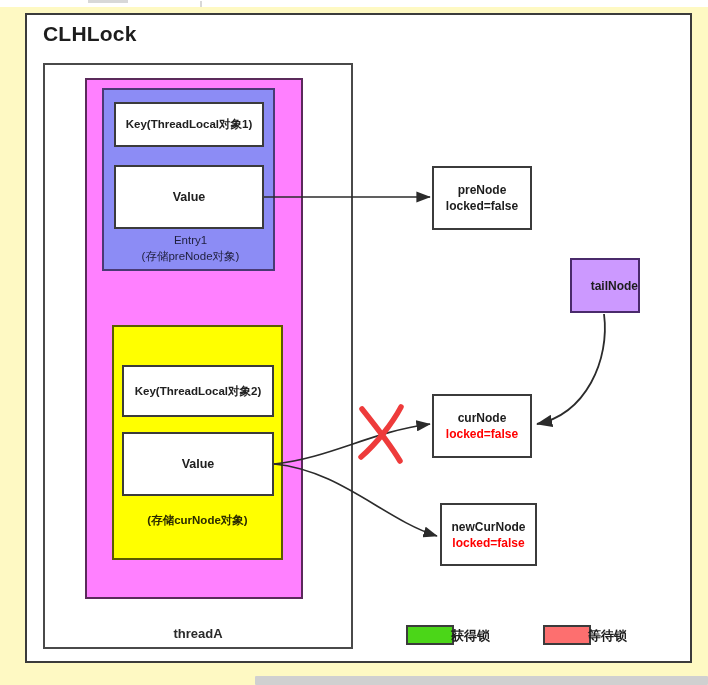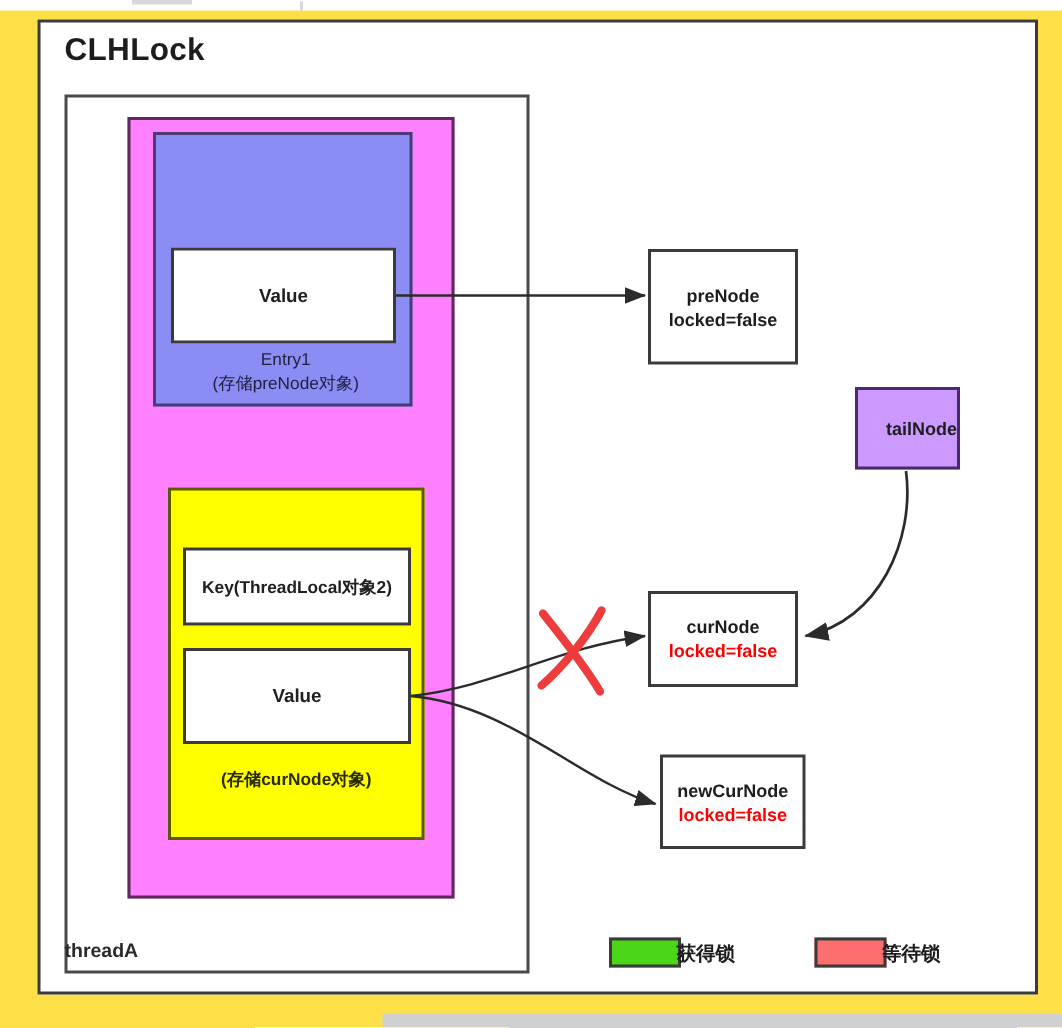--- a/index.html
+++ b/index.html
@@ -5,21 +5,21 @@
   html, body {
     margin: 0;
     padding: 0;
     background: #ffffff;
     font-family: "Liberation Sans", "DejaVu Sans", sans-serif;
   }
   #canvas {
     position: relative;
     width: 708px;
     height: 685px;
-    background: #fde047;
+    background: #fef9c3;
     overflow: hidden;
   }
   .top-clip {
     position: absolute;
     left: 0; top: 0;
     width: 708px; height: 7px;
     background: #ffffff;
   }
   .top-clip .tc-line {
     position: absolute;
@@ -50,20 +50,21 @@
     left: 43px; top: 63px;
     width: 310px; height: 586px;
     border: 2px solid #4a4a4a;
     box-sizing: border-box;
     background: #ffffff;
   }
   .threadA-label {
     position: absolute;
     left: 43px; top: 626px;
     width: 310px;
+    text-align: center;
     font-size: 13px;
     font-weight: bold;
     color: #2a2a2a;
   }
 
   
   .threadlocals-box {
     position: absolute;
     left: 85px; top: 78px;
     width: 218px; height: 521px;
@@ -168,21 +169,21 @@
     align-items: center;
     justify-content: center;
     font-size: 12px;
     font-weight: bold;
     color: #1d1d1d;
     line-height: 16px;
   }
   .node-box .lock-line { color: #1d1d1d; }
   .node-box .lock-line.red { color: #ff0000; }
 
-  #prenode-box   { left: 432px; top: 166px; width: 100px; height: 77px; }
+  #prenode-box   { left: 432px; top: 166px; width: 100px; height: 64px; }
   #curnode-box   { left: 432px; top: 394px; width: 100px; height: 64px; }
   #newcurnode-box{ left: 440px; top: 503px; width: 97px;  height: 63px; }
 
   #tailnode-box {
     position: absolute;
     left: 570px; top: 258px;
     width: 70px; height: 55px;
     background: #cc99ff;
     border: 2px solid #4a2a6b;
     box-sizing: border-box;
@@ -236,20 +237,21 @@
   </div>
 
   <div class="outer-frame"></div>
   <div class="page-title">CLHLock</div>
 
   <div class="threadA-box"></div>
 
   <div class="threadlocals-box"></div>
 
   <div class="entry1-box"></div>
+  <div class="entry1-key">Key(ThreadLocal对象1)</div>
   <div class="entry1-value">Value</div>
   <div class="entry1-caption">
     <div>Entry1</div>
     <div>(存储preNode对象)</div>
   </div>
 
   <div class="entry2-box"></div>
   <div class="entry2-key">Key(ThreadLocal对象2)</div>
   <div class="entry2-value">Value</div>
   <div class="entry2-caption">

